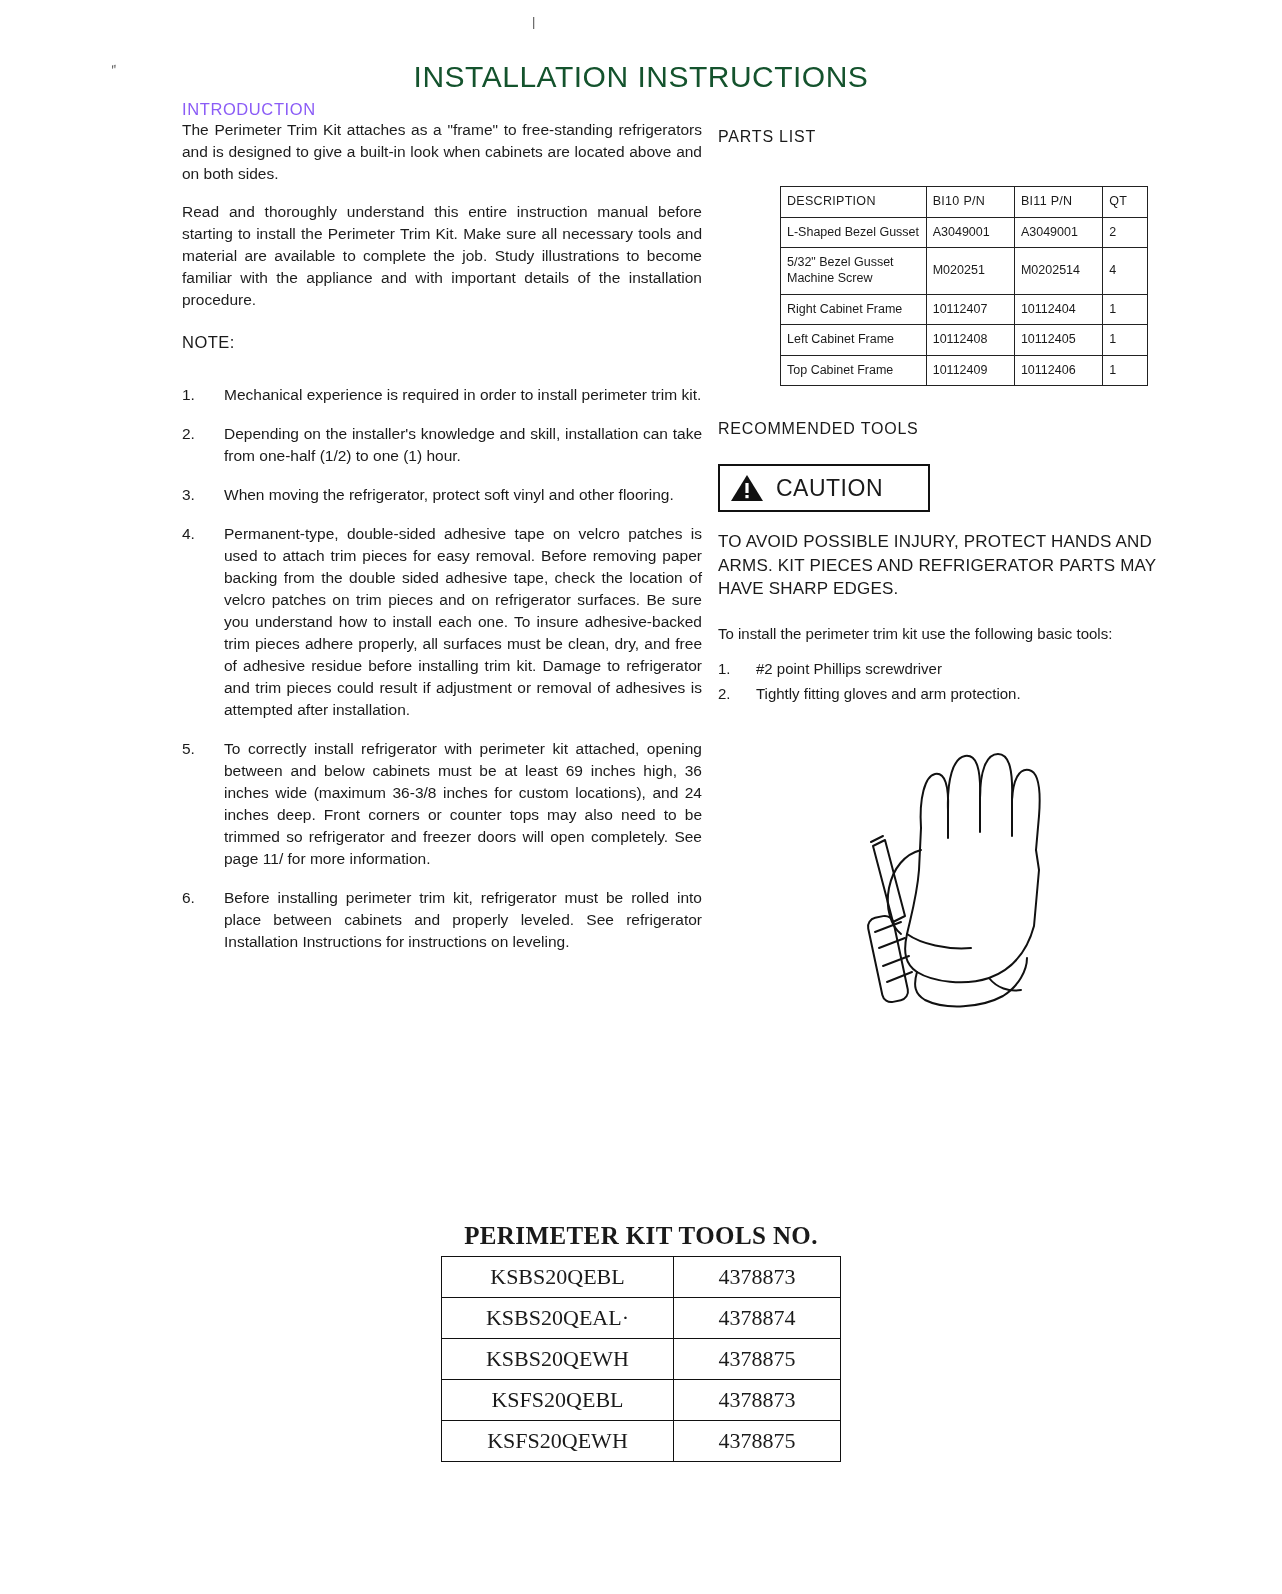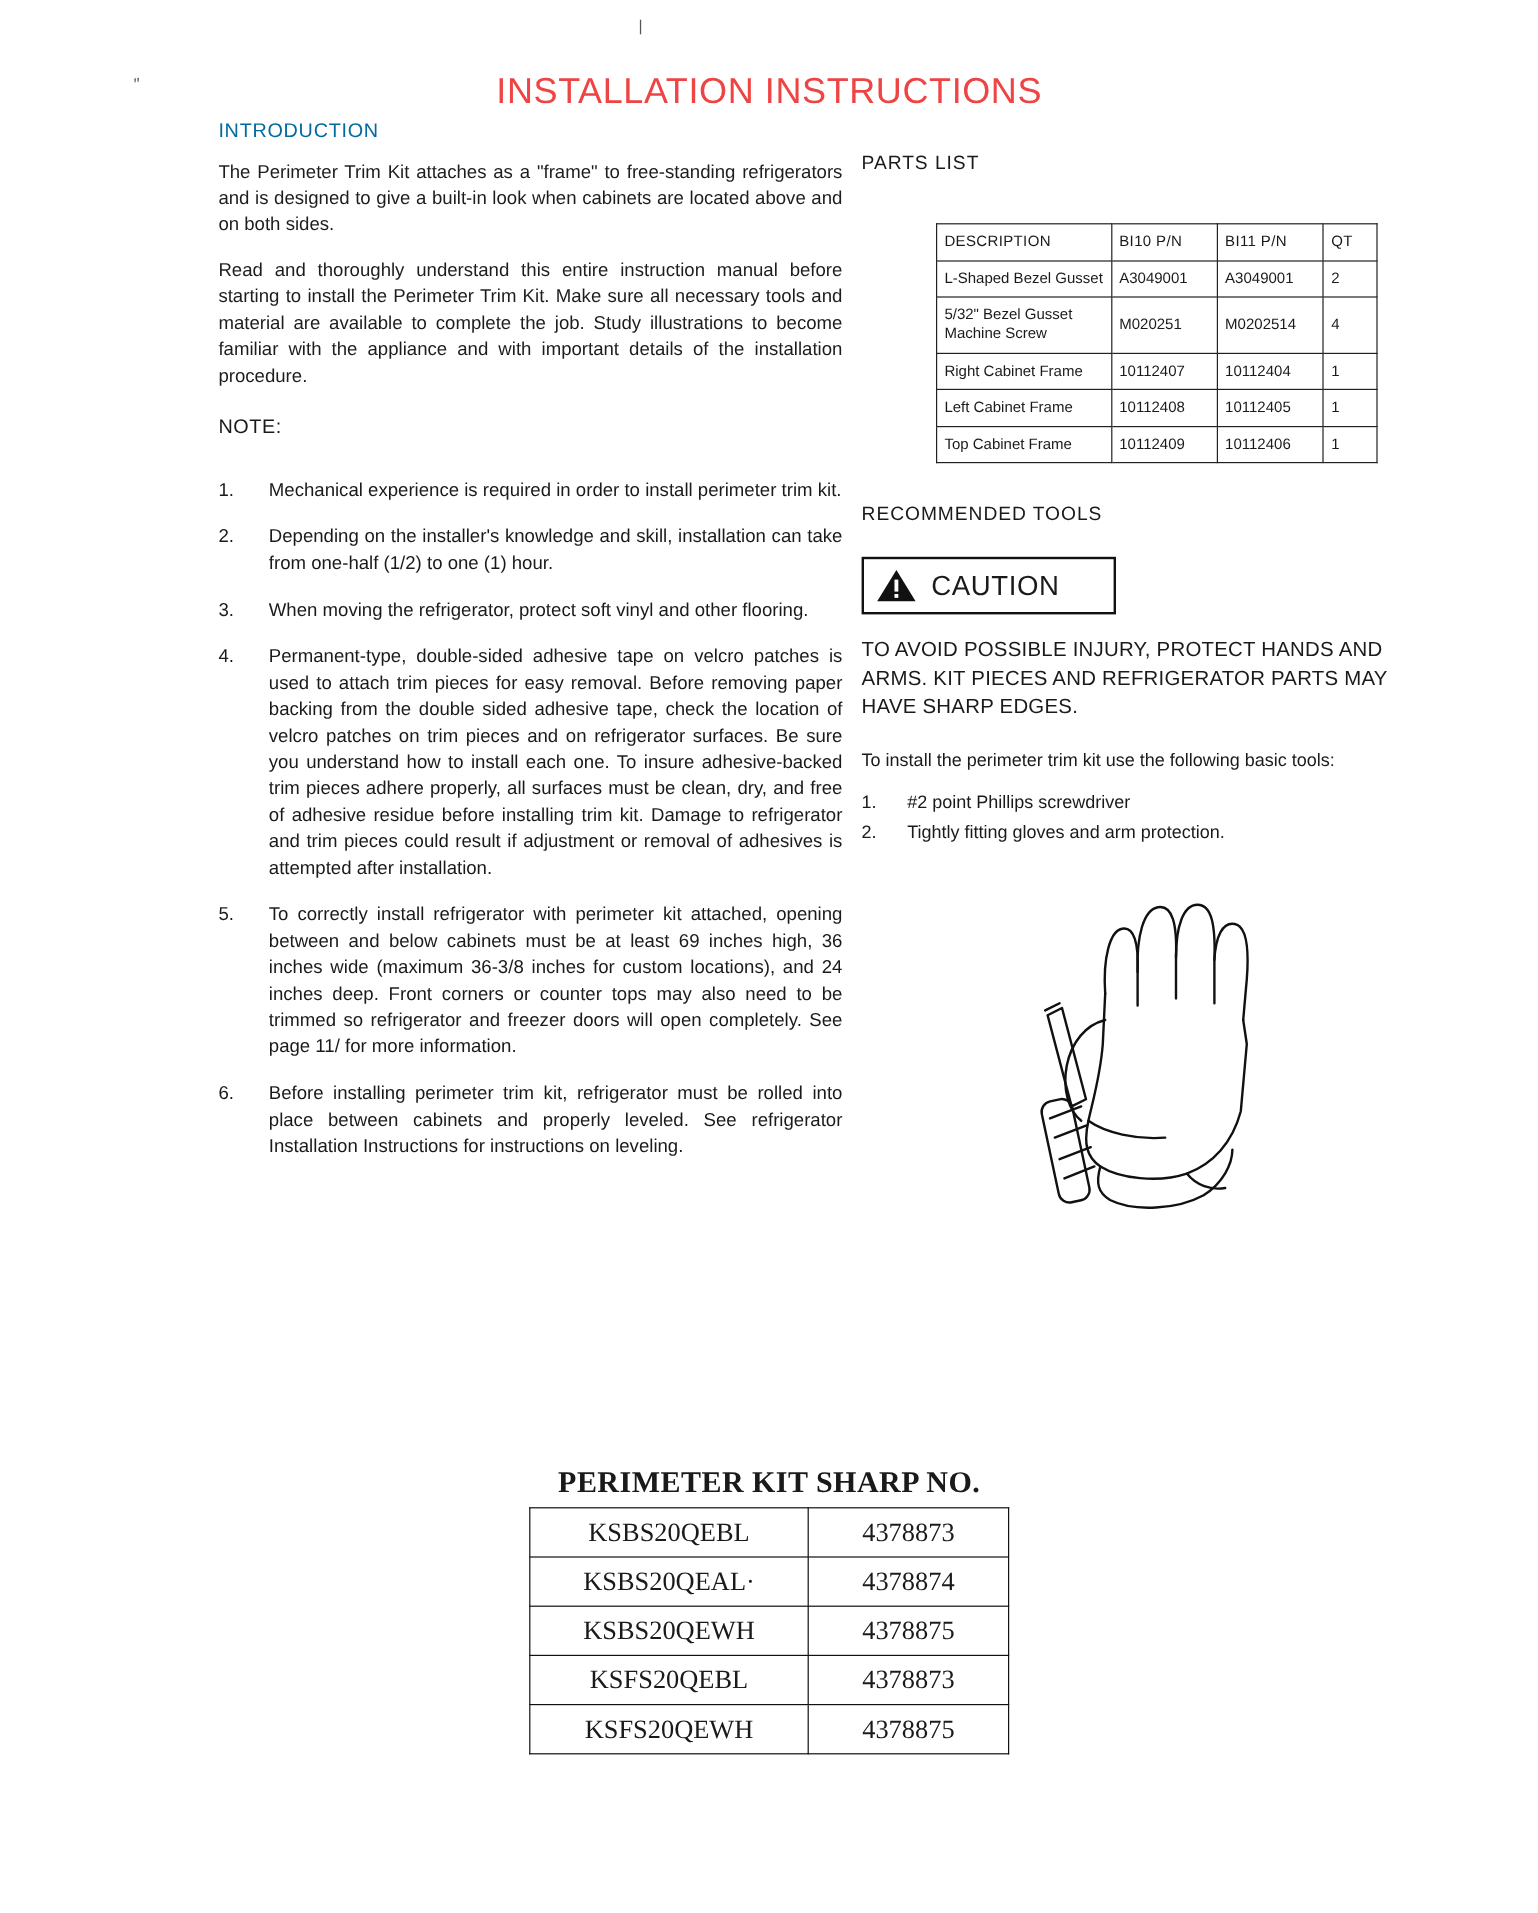--- a/index.html
+++ b/index.html
@@ -36,42 +36,41 @@
   }
 
   .doc-title {
     position: absolute;
     left: 0;
     top: 60px;
     width: 1282px;
     text-align: center;
     font-size: 30px;
     letter-spacing: 0.5px;
-    color: #ef4444;
+    color: #14532d;
   }
 
   
   .col-left {
     position: absolute;
     left: 182px;
     top: 100px;
     width: 520px;
   }
   .col-right {
     position: absolute;
     left: 718px;
     top: 128px;
     width: 470px;
   }
 
   .sec-head {
     font-size: 16.5px;
     letter-spacing: 0.6px;
-    color: #0369a1;
-    margin-bottom: 14px;
+    color: #8b5cf6;
   }
   .para {
     font-size: 15.5px;
     line-height: 1.42;
     color: #1d1d1d;
     margin: 0 0 16px 0;
     text-align: justify;
   }
 
   .note-head {
@@ -347,21 +346,21 @@
           <path d="M62 212 L88 202"></path>
           <path d="M66 228 L92 218"></path>
           <path d="M70 246 L96 236"></path>
           <path d="M74 262 L99 252"></path>
         </g>
       </svg>
     </div>
   </div>
 
   <div class="kit-wrap">
-    <div class="kit-title">PERIMETER KIT SHARP NO.</div>
+    <div class="kit-title">PERIMETER KIT TOOLS NO.</div>
     <table class="kit">
       <tbody>
         <tr>
           <td class="model">KSBS20QEBL</td>
           <td>4378873</td>
         </tr>
         <tr>
           <td class="model">KSBS20QEAL·</td>
           <td>4378874</td>
         </tr>

